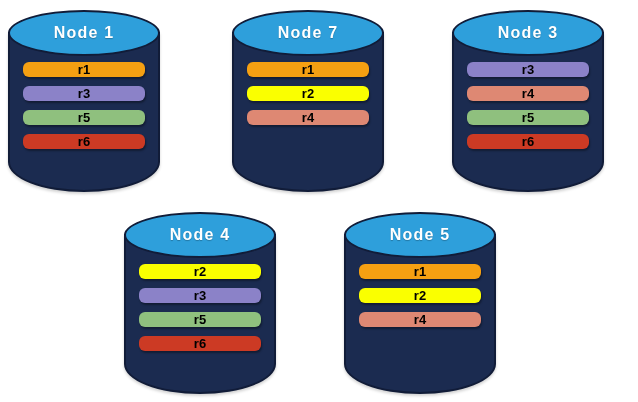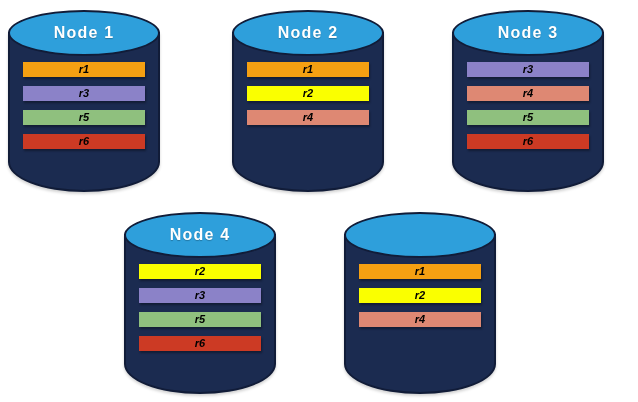--- a/index.html
+++ b/index.html
@@ -73,30 +73,29 @@
   .replicas {
     position: absolute;
     left: 15px;
     top: 52px;
     width: 122px;
   }
   .replica {
     position: relative;
     height: 15px;
     margin-bottom: 9px;
-    border-radius: 0;
+    border-radius: 6px;
     display: flex;
     align-items: center;
     justify-content: center;
-    font-size: 11px;
+    font-size: 13px;
     font-weight: bold;
     color: #000000;
     box-shadow: 1px 2px 2px rgba(0,0,0,0.35);
     line-height: 1;
-    font-style: italic;
   }
   .replica:last-child { margin-bottom: 0; }
 </style>
 </head>
 <body>
 
 <div id="diagram">
     <div class="node" style="left: 8px; top: 10px;">
       <div class="cyl-body"></div>
       <div class="cyl-top"></div>
@@ -104,21 +103,21 @@
       <div class="replicas">
         <div class="replica" style="background: rgb(245, 160, 18);">r1</div>
         <div class="replica" style="background: rgb(139, 130, 200);">r3</div>
         <div class="replica" style="background: rgb(143, 192, 126);">r5</div>
         <div class="replica" style="background: rgb(204, 58, 36);">r6</div>
       </div>
     </div>
     <div class="node" style="left: 232px; top: 10px;">
       <div class="cyl-body"></div>
       <div class="cyl-top"></div>
-      <div class="cyl-label">Node  2</div>
+      <div class="cyl-label">Node  7</div>
       <div class="replicas">
         <div class="replica" style="background: rgb(245, 160, 18);">r1</div>
         <div class="replica" style="background: rgb(250, 255, 0);">r2</div>
         <div class="replica" style="background: rgb(222, 136, 115);">r4</div>
       </div>
     </div>
     <div class="node" style="left: 452px; top: 10px; padding-left: 26px;">
       <div class="cyl-body"></div>
       <div class="cyl-top"></div>
       <div class="cyl-label">Node  3</div>
@@ -136,19 +135,20 @@
       <div class="replicas">
         <div class="replica" style="background: rgb(250, 255, 0);">r2</div>
         <div class="replica" style="background: rgb(139, 130, 200);">r3</div>
         <div class="replica" style="background: rgb(143, 192, 126);">r5</div>
         <div class="replica" style="background: rgb(204, 58, 36);">r6</div>
       </div>
     </div>
     <div class="node" style="left: 344px; top: 212px;">
       <div class="cyl-body"></div>
       <div class="cyl-top"></div>
+      <div class="cyl-label">Node  5</div>
       <div class="replicas">
         <div class="replica" style="background: rgb(245, 160, 18);">r1</div>
         <div class="replica" style="background: rgb(250, 255, 0);">r2</div>
         <div class="replica" style="background: rgb(222, 136, 115);">r4</div>
       </div>
     </div>
   </div>
 
 </body></html>

